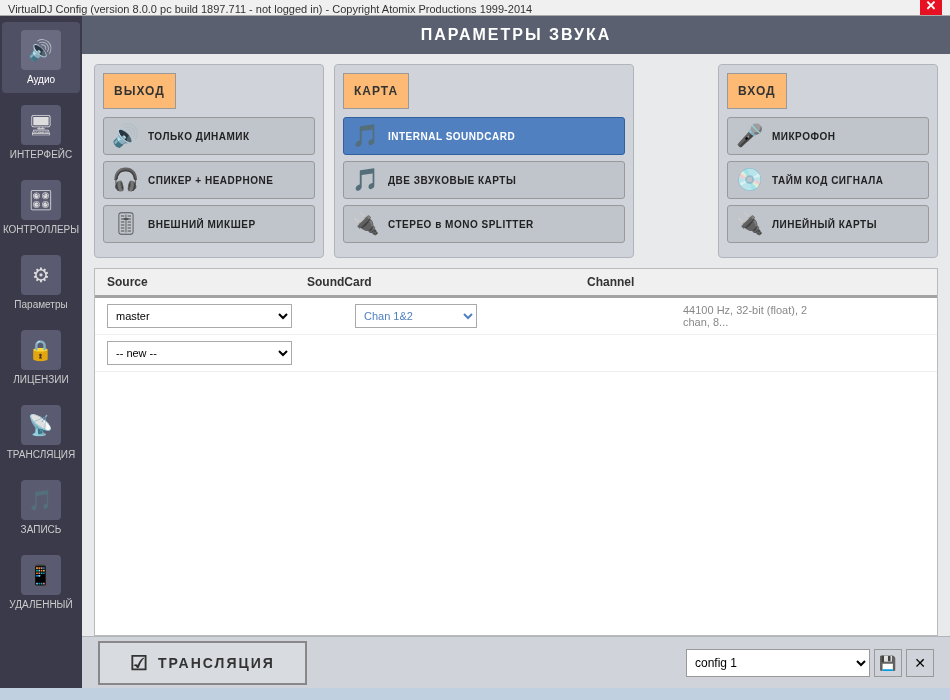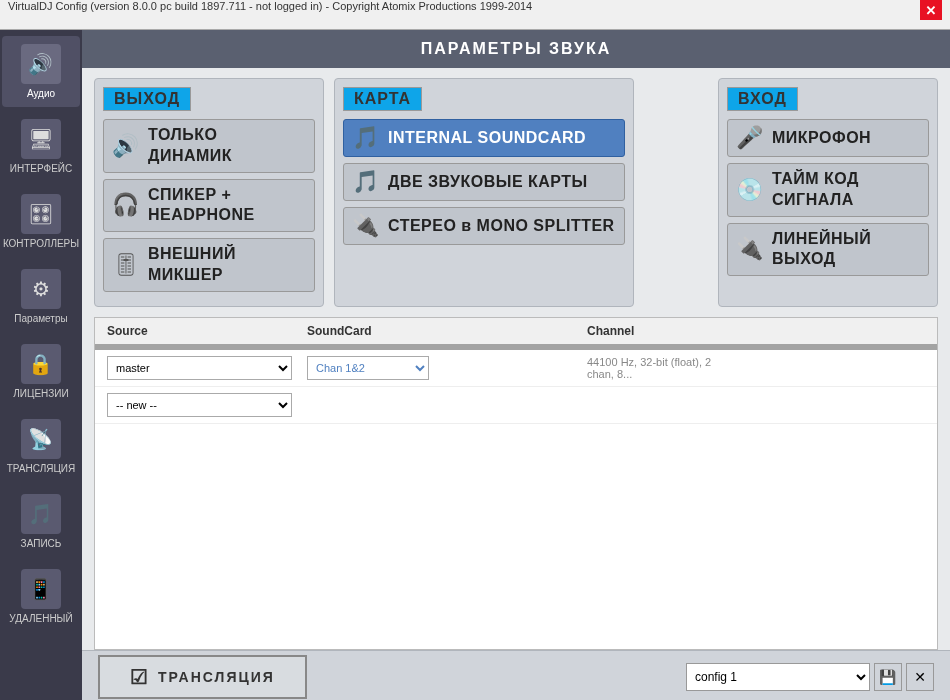--- a/index.html
+++ b/index.html
@@ -1,21 +1,21 @@
 <!DOCTYPE html>
 <html><head>
   <meta charset="utf-8">
   <style>
     * { box-sizing: border-box; margin: 0; padding: 0; }
     body { width: 950px; height: 700px; font-family: Arial, sans-serif; background: #c0d0e0; overflow: hidden; }
 
     
     #titlebar {
-      width: 100%; height: 30px; background: #f0f0f0; border-bottom: 1px solid #aaa;
-      display: flex; align-items: flex-start; justify-content: space-between; padding: 0 8px;
+      width: 100%; height: 16px; background: #f0f0f0; border-bottom: 1px solid #aaa;
+      display: flex; align-items: flex-end; justify-content: space-between; padding: 0 8px;
       font-size: 12px; color: #333;
     }
     #close-btn {
       width: 22px; height: 20px; background: #e81123; color: white; border: none;
       font-size: 13px; cursor: pointer; display: flex; align-items: center; justify-content: center; font-weight: bold;
     }
 
     
     #app { display: flex; width: 950px; height: 672px; }
 
@@ -56,49 +56,49 @@
     
     #vyhod-card { flex: 0 0 230px; }
     
     #karta-card { flex: 0 0 300px; }
     
     #spacer { flex: 1; }
     
     #vhod-card { flex: 0 0 220px; }
 
     .card-title {
-      font-size: 16px; font-weight: bold; color: #333; letter-spacing: 1px;
-      border: 1px solid #999; padding: 2px 10px; display: inline-block; margin-bottom: 8px;
-      background: #0ea5e9;
+      font-size: 12px; font-weight: bold; color: #333; letter-spacing: 1px;
+      border: 1px solid #999; padding: 10px 10px; display: inline-block; margin-bottom: 8px;
+      background: #fdba74;
     }
 
     .option-btn {
       display: flex; align-items: center; width: 100%; background: #c0c5cc; border: 1px solid #999;
       border-radius: 3px; padding: 5px 8px; margin-bottom: 6px; cursor: pointer; text-decoration: none;
       color: #222;
     }
     .option-btn.selected { background: #5080c0; color: white; border-color: #3060a0; }
     .option-btn.selected .btn-icon { color: white; }
 
     .btn-icon { font-size: 22px; margin-right: 8px; color: #555; min-width: 28px; text-align: center; }
-    .btn-label { font-size: 16px; font-weight: bold; letter-spacing: 0.5px; text-align: left; line-height: 1.3; }
+    .btn-label { font-size: 10px; font-weight: bold; letter-spacing: 0.5px; text-align: right; line-height: 1.3; }
 
     
     #table-area {
       flex: 1; background: white; margin: 0 12px; border: 1px solid #bbb; overflow: auto;
     }
     #table-header {
       display: grid; grid-template-columns: 200px 280px 160px 1fr;
-      background: #f0f0f0; border-bottom: 6px solid #a3a3a3; padding: 4px 8px;
+      background: #f0f0f0; border-bottom: 3px solid #a3a3a3; padding: 4px 8px;
       font-size: 12px; font-weight: bold; color: #333;
     }
     .table-col-header { padding: 2px 4px; }
     .table-row {
       display: grid; grid-template-columns: 200px 280px 160px 1fr;
-      padding: 4px 8px; border-bottom: 1px solid #eee; align-items: center;
+      padding: 4px 8px; border-bottom: 1px solid #eee; align-items: center; gap: 48px;
     }
     .table-cell { padding: 2px 4px; font-size: 12px; }
     .table-select {
       width: 185px; height: 24px; font-size: 11px; border: 1px solid #aaa;
       background: white; padding: 0 4px;
     }
     .channel-select {
       width: 122px; height: 24px; font-size: 11px; border: 1px solid #aaa;
       background: white; padding: 0 4px; color: #5080c0;
     }
@@ -225,21 +225,21 @@
             <button class="option-btn">
       <span class="btn-icon">🎤</span>
       <span class="btn-label">МИКРОФОН</span>
     </button>
             <button class="option-btn">
       <span class="btn-icon">💿</span>
       <span class="btn-label">ТАЙМ КОД СИГНАЛА</span>
     </button>
             <button class="option-btn">
       <span class="btn-icon">🔌</span>
-      <span class="btn-label">ЛИНЕЙНЫЙ ВЫХОД</span>
+      <span class="btn-label">ЛИНЕЙНЫЙ КАРТЫ</span>
     </button>
           </div>
       </div>
     </div>
 
     <div id="table-area">
       <div id="table-header">
         <div class="table-col-header">Source</div>
         <div class="table-col-header">SoundCard</div>
         <div class="table-col-header">Channel</div>

